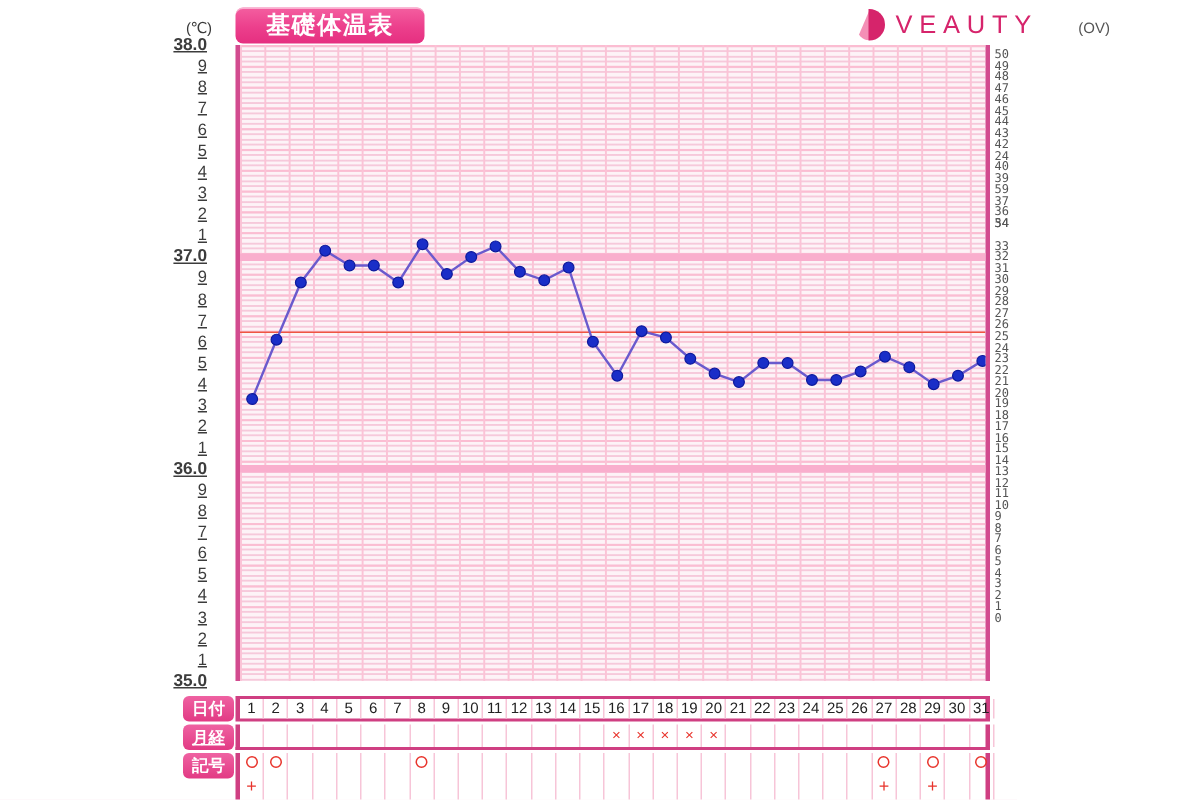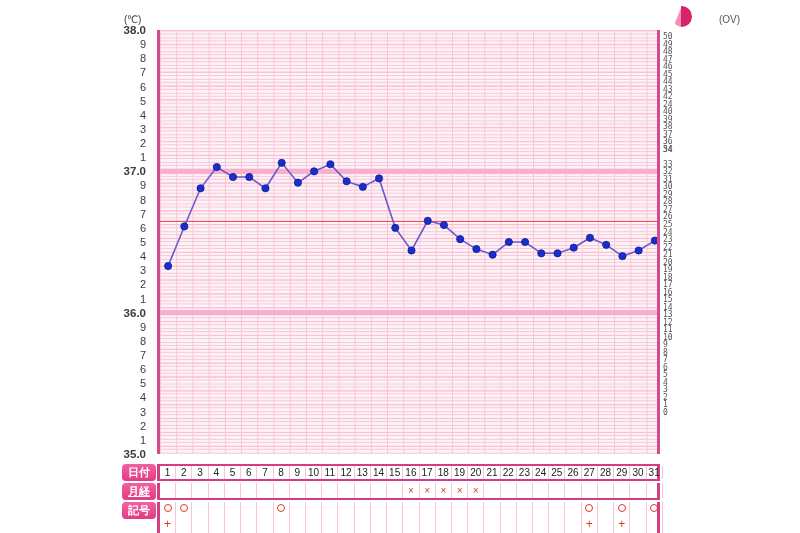--- a/index.html
+++ b/index.html
@@ -96,22 +96,22 @@
     background:#f9aecd;
   }
   .coverline{
     position:absolute;left:0;right:0;height:1.5px;background:#ef5542;
   }
   .chart-svg{position:absolute;left:0;top:0;width:503px;height:424px;}
 
   
   .y-left{position:absolute;left:118px;top:30px;width:36px;height:424px;}
   .y-left span{
-    position:absolute;right:8px;transform:translateY(-50%);
-    font-size:11px;color:#3c3c3c;text-align:left;white-space:nowrap;
+    position:absolute;right:16px;transform:translateY(-50%);
+    font-size:11px;color:#3c3c3c;text-align:left;white-space:nowrap;text-decoration:underline;
   }
   .y-left span.major{font-weight:bold;font-size:11.5px;}
   .y-right{position:absolute;left:663px;top:30px;width:30px;height:424px;}
   .y-right span{
     position:absolute;left:0;transform:translateY(-50%);
     font-size:8px;color:#555;white-space:nowrap;
     font-family:"DejaVu Sans Mono",monospace;
   }
 
   
@@ -173,25 +173,27 @@
   .lbl-mens{top:19px;text-decoration:underline;}
   .lbl-sym{top:38px;}
 </style>
 </head>
 <body>
 
 <div id="root">
 
   <div class="header">
     <div class="unit-label">(℃)</div>
+    <div class="title-badge">基礎体温表</div>
     <div class="brand">
       <span class="brand-mark">
         <span class="half-l"></span>
           <span class="half-r"></span>
       </span>
+      <span class="brand-text">VEAUTY</span>
     </div>
     <div class="ov-label">(OV)</div>
   </div>
 
   <div class="y-left">
       <span class="major" style="top: 0px;">38.0</span>
       <span style="top: 14.1333px;">9</span>
       <span style="top: 28.2667px;">8</span>
       <span style="top: 42.4px;">7</span>
       <span style="top: 56.5333px;">6</span>
@@ -274,21 +276,21 @@
       <span style="top: 21.04px;">48</span>
       <span style="top: 28.56px;">47</span>
       <span style="top: 36.08px;">46</span>
       <span style="top: 43.6px;">45</span>
       <span style="top: 51.12px;">44</span>
       <span style="top: 58.64px;">43</span>
       <span style="top: 66.16px;">42</span>
       <span style="top: 73.68px;">24</span>
       <span style="top: 81.2px;">40</span>
       <span style="top: 88.72px; text-align: right;">39</span>
-      <span style="top: 96.24px;">38</span>
+      <span style="top: 96.24px;">59</span>
       <span style="top: 103.76px;">37</span>
       <span style="top: 111.28px;">36</span>
       <span style="top: 118.8px;">54</span>
       <span style="top: 119px;">34</span>
       <span style="top: 133.84px;">33</span>
       <span style="top: 141.36px;">32</span>
       <span style="top: 148.88px;">31</span>
       <span style="top: 156.4px;">30</span>
       <span style="top: 163.92px;">29</span>
       <span style="top: 171.44px;">28</span>

